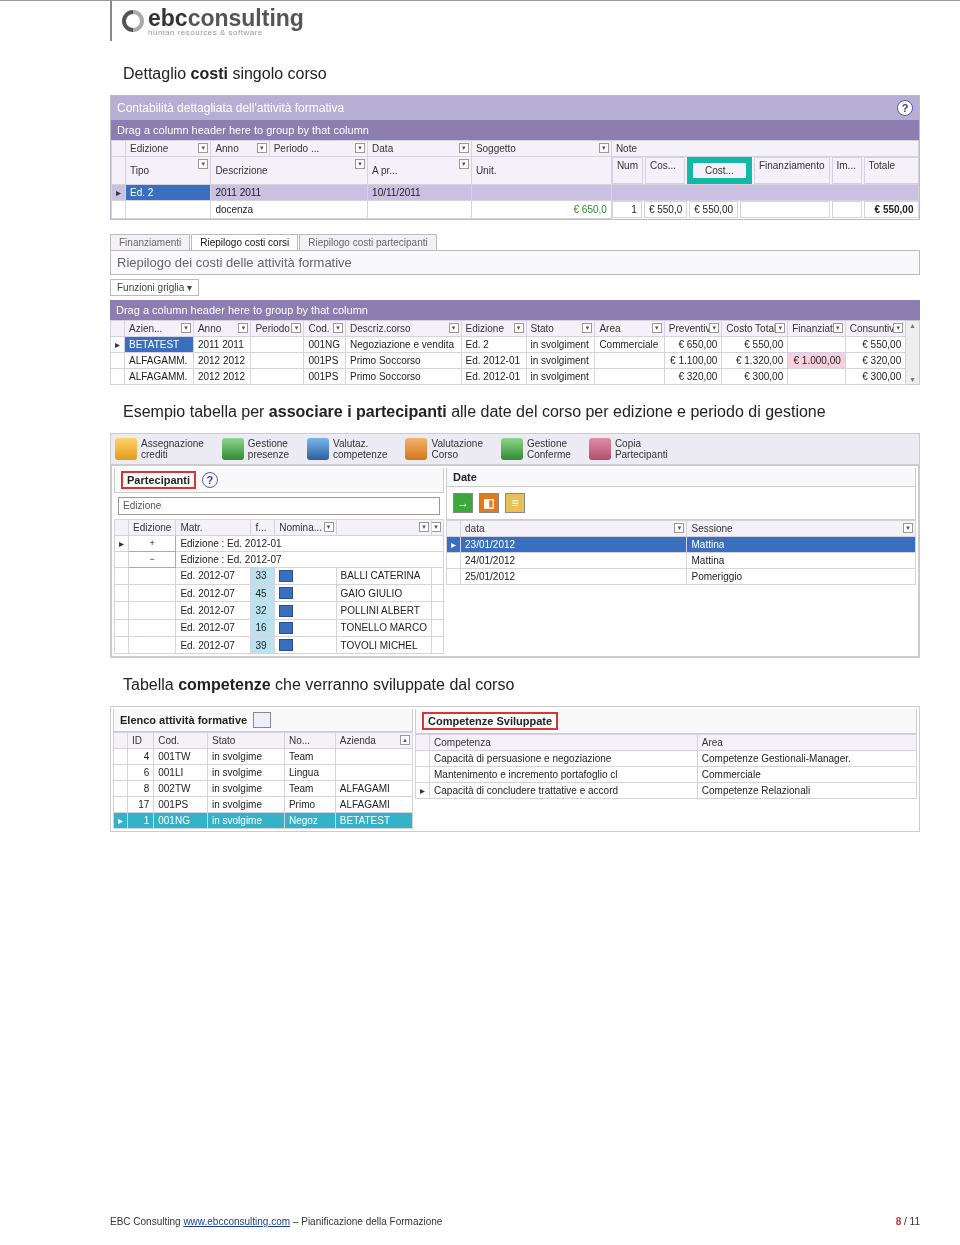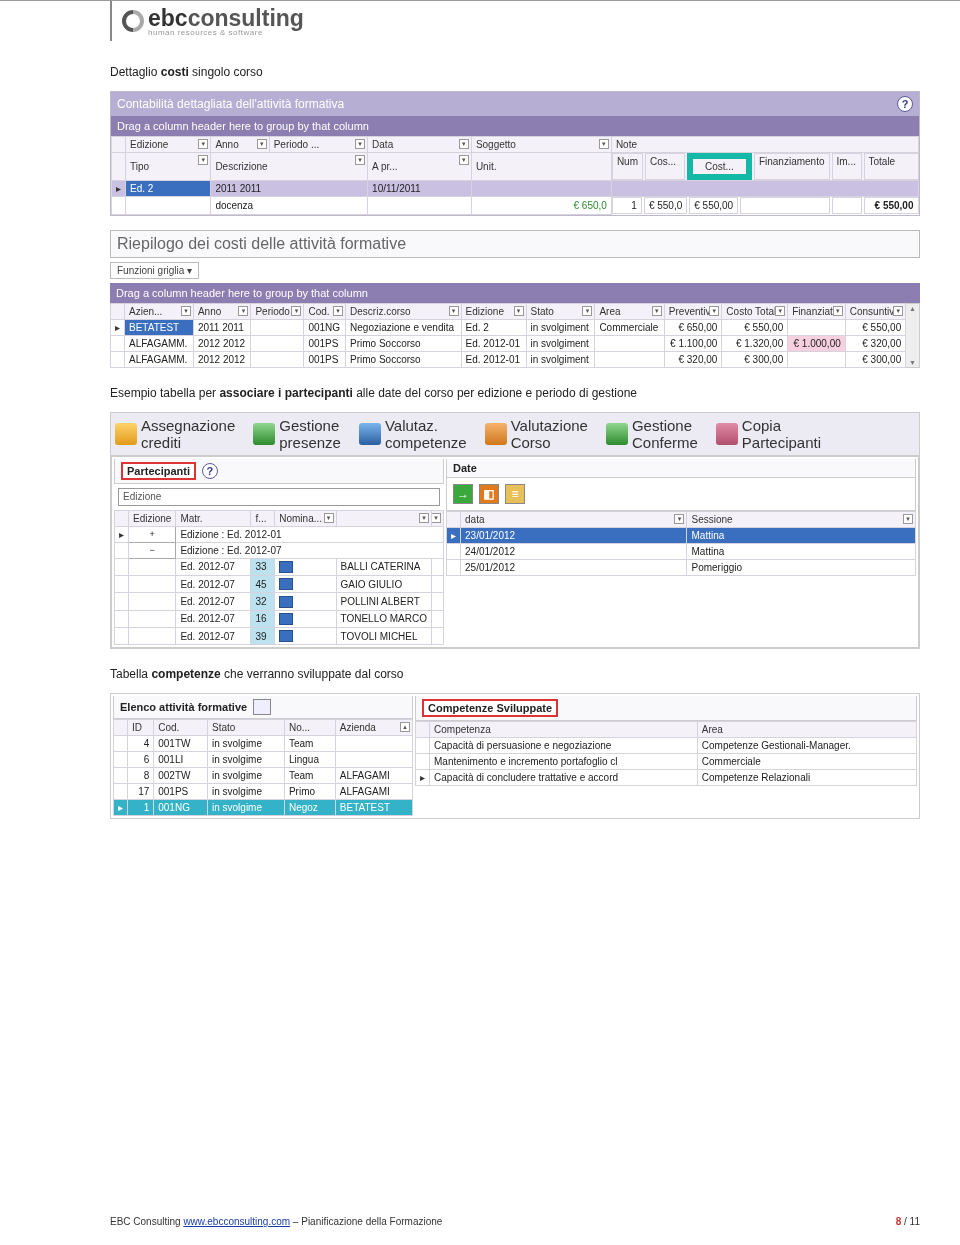--- a/index.html
+++ b/index.html
@@ -5,21 +5,21 @@
   *{box-sizing:border-box;margin:0;padding:0}
   body{font-family:Verdana,Arial,sans-serif;font-size:10px;color:#222;background:#fff;width:960px;margin:0 auto}
   .page{border-top:1px solid #999;padding:0 40px 20px 110px;min-height:1245px;position:relative}
   .logo-bar{border-left:2px solid #888;padding:4px 0 4px 10px;margin-bottom:24px;display:flex;align-items:center;gap:4px}
   .logo-mark{width:22px;height:22px;display:inline-block;position:relative}
   .logo-mark::before{content:"";position:absolute;width:14px;height:14px;border:4px solid #555;border-radius:50%;clip-path:inset(0 50% 0 0)}
   .logo-mark::after{content:"";position:absolute;width:14px;height:14px;border:4px solid #aaa;border-radius:50%;clip-path:inset(0 0 0 50%)}
   .logo-text{font-size:23px;font-weight:700;color:#555}
   .logo-text b{color:#333}
   .logo-sub{font-size:8px;color:#999;letter-spacing:0.5px;margin-top:-4px}
-  .para{font-size:12px;margin:18px 0 12px}
+  .para{font-size:16px;margin:18px 13px 12px}
   .para b{font-weight:700}
 
   
   .panel{border:1px solid #bfb8cc;margin-bottom:14px;background:#fff}
   .titlebar{background:#b7aed4;color:#fff;font-size:12px;padding:4px 6px;display:flex;align-items:center;justify-content:space-between}
   .titlebar .help{width:16px;height:16px;border:1px solid #5a5aa0;border-radius:8px;background:#fff;color:#3a3a8a;font-weight:700;text-align:center;line-height:14px;font-size:11px}
   .groupbar{background:#8c7eb0;color:#fff;font-size:11px;padding:4px 6px}
   table{border-collapse:collapse;width:100%;font-size:10px}
   th,td{border:1px solid #d6d2de;padding:2px 4px;text-align:left;white-space:nowrap;overflow:hidden}
   th{background:#f4f2f8;font-weight:400;color:#333;position:relative}
@@ -29,28 +29,28 @@
   .money{text-align:right}
   .green{color:#2a8a2a}
   .pink{background:#f7d0e0}
   .accent-row td{background:#c9c0e2}
   .totbold{font-weight:700}
 
   
   .tabstrip{display:flex;gap:1px;font-size:10px;margin-bottom:0}
   .tab{border:1px solid #bbb;border-bottom:none;padding:2px 8px;background:#f3f1f6;color:#666}
   .tab.active{background:#fff;color:#111}
-  .thinpanel{border:1px solid #bbb;padding:4px 6px;font-size:16px;color:#666;background:#f9f8fb}
+  .thinpanel{border:1px solid #bbb;padding:4px 6px;font-size:13px;color:#666;background:#f9f8fb}
   .griglia{border:1px solid #bbb;background:#fff;padding:2px 6px;font-size:10px;color:#444;display:inline-block;margin:4px 0}
 
   
   .split{display:flex;gap:2px;border:1px solid #ccc;padding:2px}
   .leftcol{flex:0 0 330px}
   .rightcol{flex:1}
-  .ribbon{display:flex;gap:18px;padding:4px;border-bottom:1px solid #ccc;background:#eceaf2;font-size:15px}
+  .ribbon{display:flex;gap:18px;padding:4px;border-bottom:1px solid #ccc;background:#eceaf2;font-size:10px}
   .rib{display:flex;align-items:center;gap:4px;color:#333}
   .ic{width:22px;height:22px;display:inline-block;border-radius:3px}
   .ic-yel{background:linear-gradient(#ffd36b,#e09b1a)}
   .ic-grn{background:linear-gradient(#8fd68f,#2e8b2e)}
   .ic-blu{background:linear-gradient(#7ab5ec,#2a5fa0)}
   .ic-org{background:linear-gradient(#f5b26b,#d0771a)}
   .ic-ppl{background:linear-gradient(#e28ba6,#b04f6e)}
   .redbox{border:2px solid #d33;display:inline-block;padding:1px 4px;font-weight:700;font-size:11px;background:#fff}
   .subhead{padding:3px 6px;font-size:11px;font-weight:700;border:1px solid #ccc;border-top:none;background:#f9f9fc;display:flex;align-items:center;gap:6px}
   .btnrow{display:flex;gap:6px;padding:6px;border:1px solid #ccc;border-top:none;background:#fff}
@@ -143,20 +143,25 @@
           <span style="flex:0 0 30px;border:1px solid #d6d2de;padding:2px 4px"></span>
           <span class="totbold" style="flex:0 0 55px;border:1px solid #d6d2de;padding:2px 4px;text-align:right">€ 550,00</span>
         </td>
       </tr>
     </tbody>
       </table>
   </div>
 
 
   <div style="margin-bottom:14px">
+    <div class="tabstrip">
+      <div class="tab">Finanziamenti</div>
+      <div class="tab active">Riepilogo costi corsi</div>
+      <div class="tab">Riepilogo costi partecipanti</div>
+    </div>
     <div class="thinpanel">Riepilogo dei costi delle attività formative</div>
     <div class="griglia">Funzioni griglia ▾</div>
     <div class="groupbar">Drag a column header here to group by that column</div>
     <div class="scroll-r">
     <table>
       <tbody>
             <tr id="s2head">
               <th style="width:12px"></th>
               <th>Azien...<span class="dd">▾</span></th>
               <th>Anno<span class="dd">▾</span></th>

